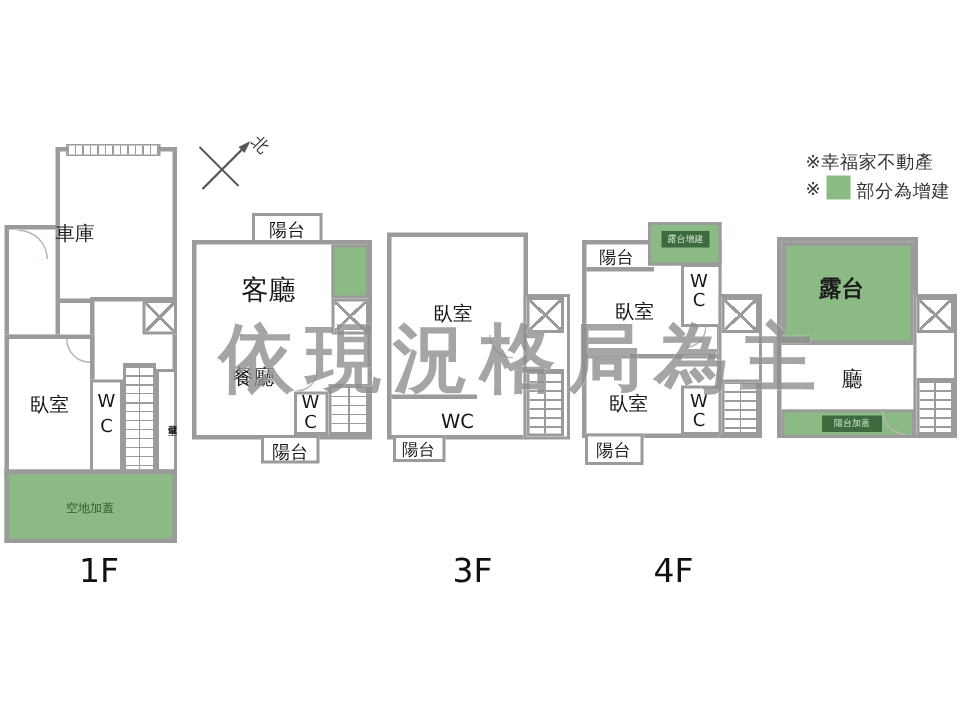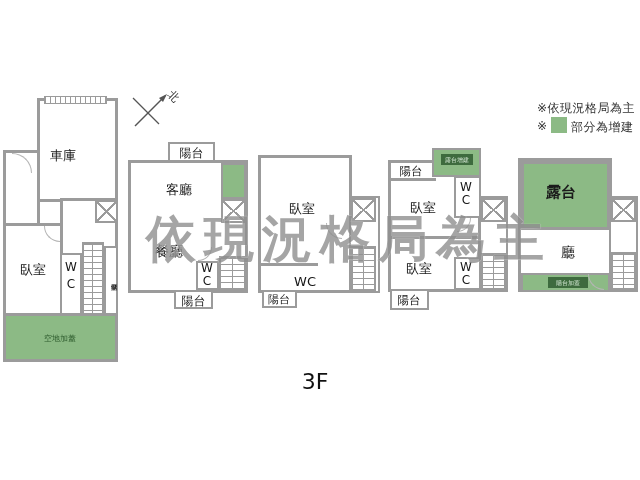--- a/index.html
+++ b/index.html
@@ -40,37 +40,37 @@
   <div class="room" style="left:3px;top:150px;width:37px;height:76px"></div>
   <div class="room" style="left:60px;top:198px;width:58px;height:119px"></div>
   <div class="room" style="left:3px;top:223px;width:60px;height:94px"></div>
   <div class="room thin" style="left:60px;top:253px;width:22px;height:64px"></div>
   <div class="stairs" style="left:82px;top:242px;width:22px;height:73px"></div>
   <div class="room thin" style="left:104px;top:246px;width:14px;height:69px"></div>
   <div class="xbox" style="left:95px;top:200px;width:23px;height:23px"></div>
   <div class="room greenfill" style="left:3px;top:313px;width:115px;height:49px"></div>
   <div class="arc tr" style="left:12px;top:153px;width:20px;height:20px"></div>
   <div class="arc bl" style="left:44px;top:226px;width:16px;height:16px"></div>
-  <div class="lbl" style="left:33px;top:147px;width:60px;font-size:13px">車庫</div>
+  <div class="lbl" style="left:20px;top:147px;width:60px;font-size:13px">車庫</div>
   <div class="lbl" style="left:8px;top:261px;width:50px;font-size:13px">臥室</div>
   <div class="lbl" style="left:61px;top:260px;width:20px;font-size:12px">W</div>
   <div class="lbl" style="left:61px;top:277px;width:20px;font-size:12px">C</div>
   <div class="lbl vert" style="left:106px;top:257px;width:12px;height:44px;font-size:6px">儲藏室</div>
   <div class="lbl" style="left:20px;top:333px;width:80px;font-size:8px;color:#2c5a2c">空地加蓋</div>
 
   <div class="room thin" style="left:168px;top:142px;width:47px;height:21px"></div>
   <div class="room" style="left:128px;top:160px;width:120px;height:133px"></div>
   <div class="room thin greenfill" style="left:221px;top:163px;width:25px;height:36px"></div>
   <div class="xbox" style="left:221px;top:199px;width:25px;height:24px"></div>
   <div class="room thin" style="left:196px;top:261px;width:23px;height:29px"></div>
   <div class="stairs" style="left:219px;top:256px;width:27px;height:34px"></div>
   <div class="room thin" style="left:174px;top:290px;width:39px;height:19px"></div>
   <div class="arc br" style="left:198px;top:247px;width:14px;height:14px"></div>
   <div class="lbl" style="left:168px;top:145px;width:47px;font-size:12px">陽台</div>
-  <div class="lbl" style="left:149px;top:181px;width:60px;font-size:13px">客廳</div>
+  <div class="lbl" style="left:149px;top:181px;width:60px;font-size:18px">客廳</div>
   <div class="lbl" style="left:139px;top:243px;width:60px;font-size:14px">餐廳</div>
   <div class="lbl" style="left:197px;top:261px;width:20px;font-size:12px">W</div>
   <div class="lbl" style="left:197px;top:274px;width:20px;font-size:12px">C</div>
   <div class="lbl" style="left:170px;top:293px;width:47px;font-size:12px">陽台</div>
 
   <div class="room" style="left:258px;top:155px;width:94px;height:138px"></div>
   <div class="room thin" style="left:349px;top:196px;width:31px;height:97px"></div>
   <div class="xbox" style="left:351px;top:198px;width:25px;height:24px"></div>
   <div class="stairs" style="left:351px;top:246px;width:25px;height:45px"></div>
   <div class="bar" style="left:261px;top:263px;width:57px;height:3px"></div>
@@ -105,23 +105,25 @@
   <div class="room greenfill" style="left:521px;top:161px;width:89px;height:69px"></div>
   <div class="room thin" style="left:609px;top:196px;width:29px;height:96px"></div>
   <div class="xbox" style="left:611px;top:198px;width:25px;height:24px"></div>
   <div class="stairs" style="left:611px;top:252px;width:25px;height:38px"></div>
   <div class="room thin greenfill" style="left:521px;top:273px;width:89px;height:19px"></div>
   <div class="greenlbl" style="left:548px;top:277px;width:40px;height:11px">陽台加蓋</div>
   <div class="arc bl" style="left:588px;top:274px;width:16px;height:16px"></div>
   <div class="lbl" style="left:531px;top:183px;width:60px;font-size:15px;font-weight:bold;color:#1b1b1b">露台</div>
   <div class="lbl" style="left:548px;top:244px;width:40px;font-size:14px">廳</div>
 
+  <div class="flabel" style="left:36px;top:369px">1F</div>
   <div class="flabel" style="left:285px;top:369px">3F</div>
+  <div class="flabel" style="left:419px;top:369px">4F</div>
 
-  <div class="legendline" style="left:537px;top:100px">※依現況格局為主</div>
+  <div class="legendline" style="left:537px;top:100px">※幸福家不動產</div>
   <div class="legendline" style="left:537px;top:119px">※</div>
   <div style="position:absolute;left:551px;top:117px;width:16px;height:16px;background:#8cba85"></div>
   <div class="legendline" style="left:571px;top:119px">部分為增建</div>
 
   <svg style="position:absolute;left:125px;top:82px" width="56" height="52" viewBox="0 0 56 52">
     <line x1="10" y1="44" x2="40" y2="14" stroke="#555" stroke-width="1.5"></line>
     <line x1="8" y1="16" x2="34" y2="42" stroke="#555" stroke-width="1.2"></line>
     <polygon points="42,12 34,16 38,20" fill="#555"></polygon>
     <text x="42" y="13" font-size="11" fill="#333" transform="rotate(45 42 13)">北</text>
   </svg>

